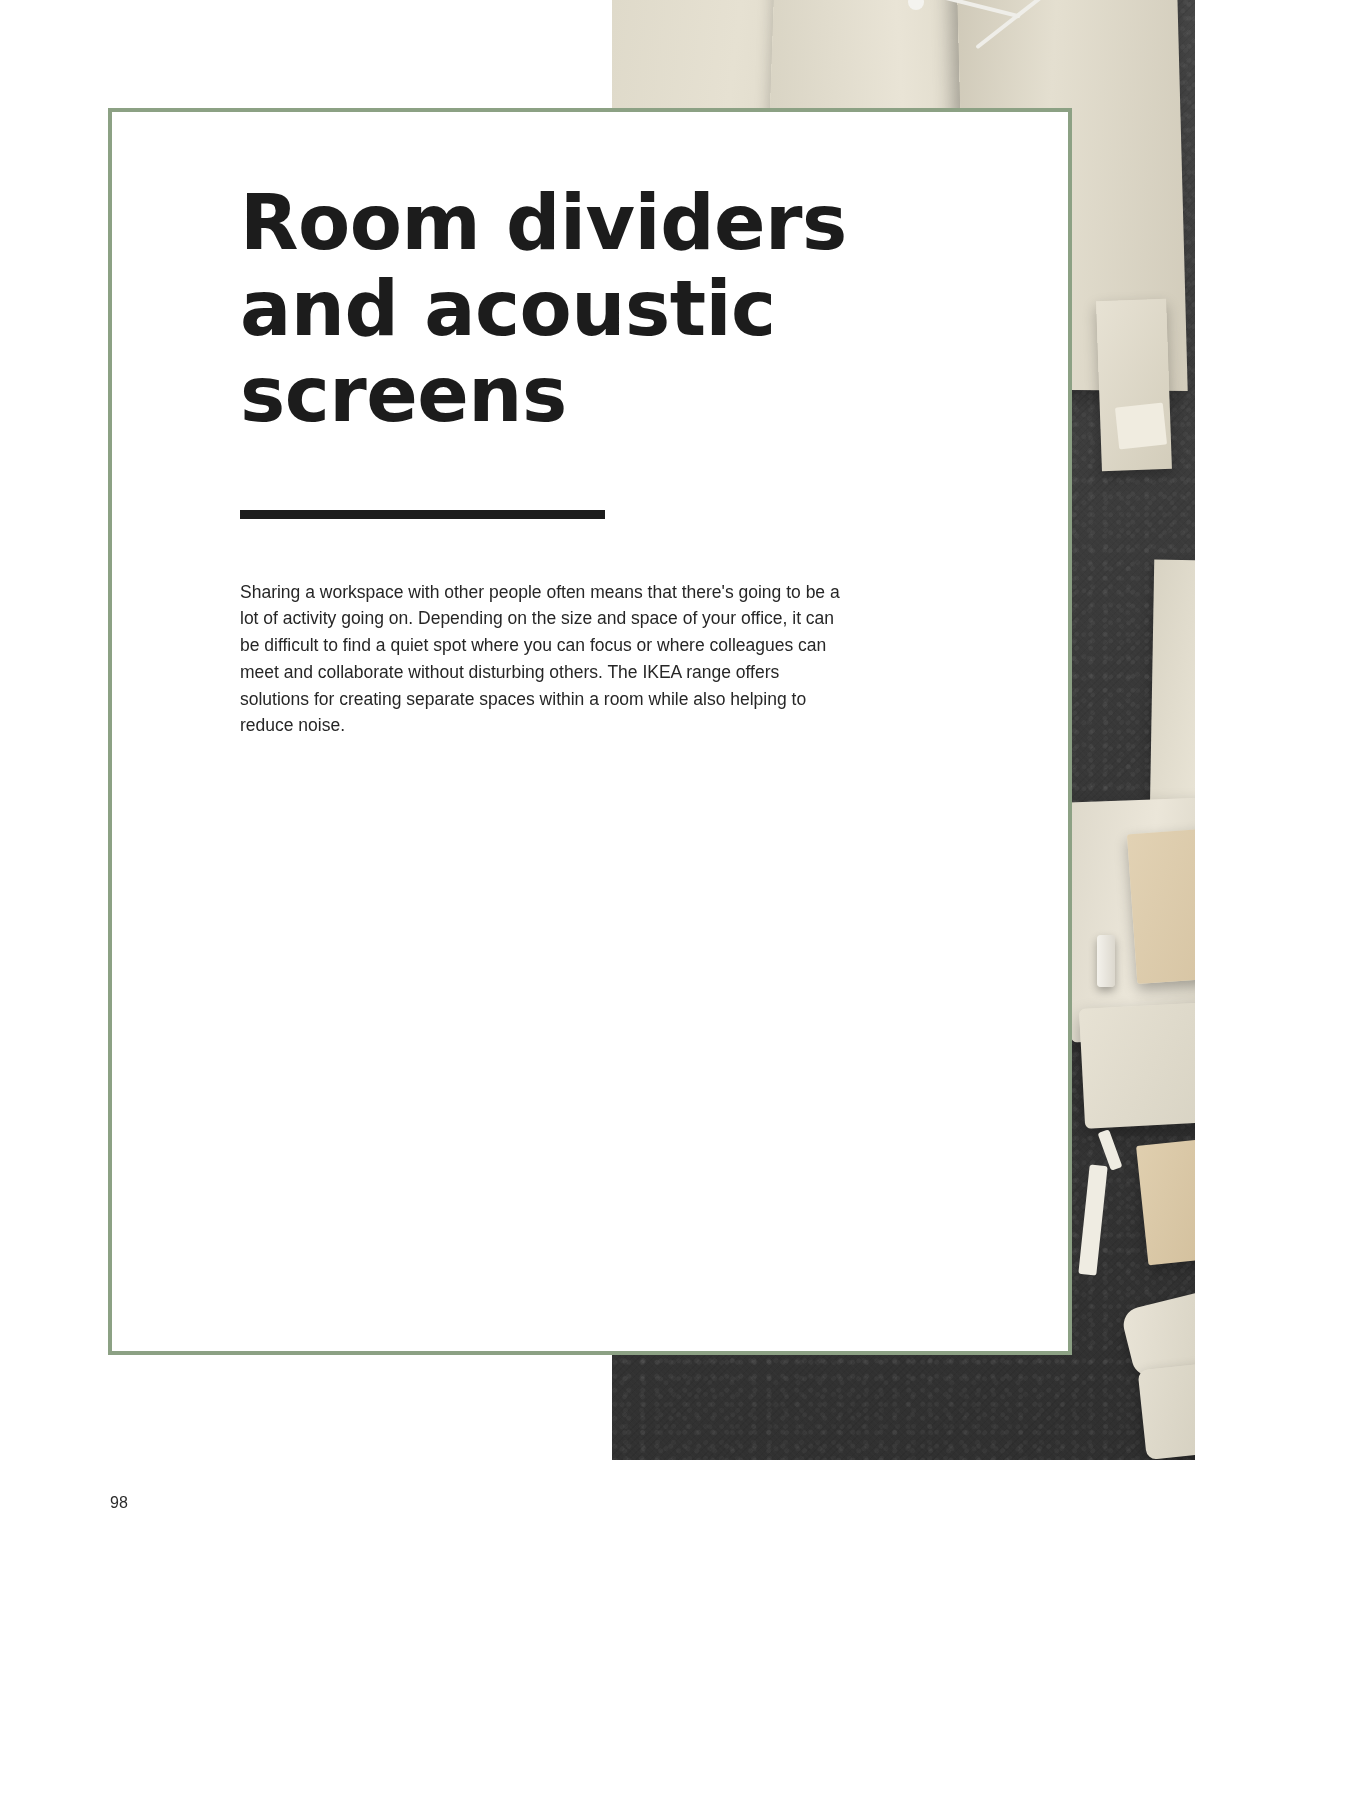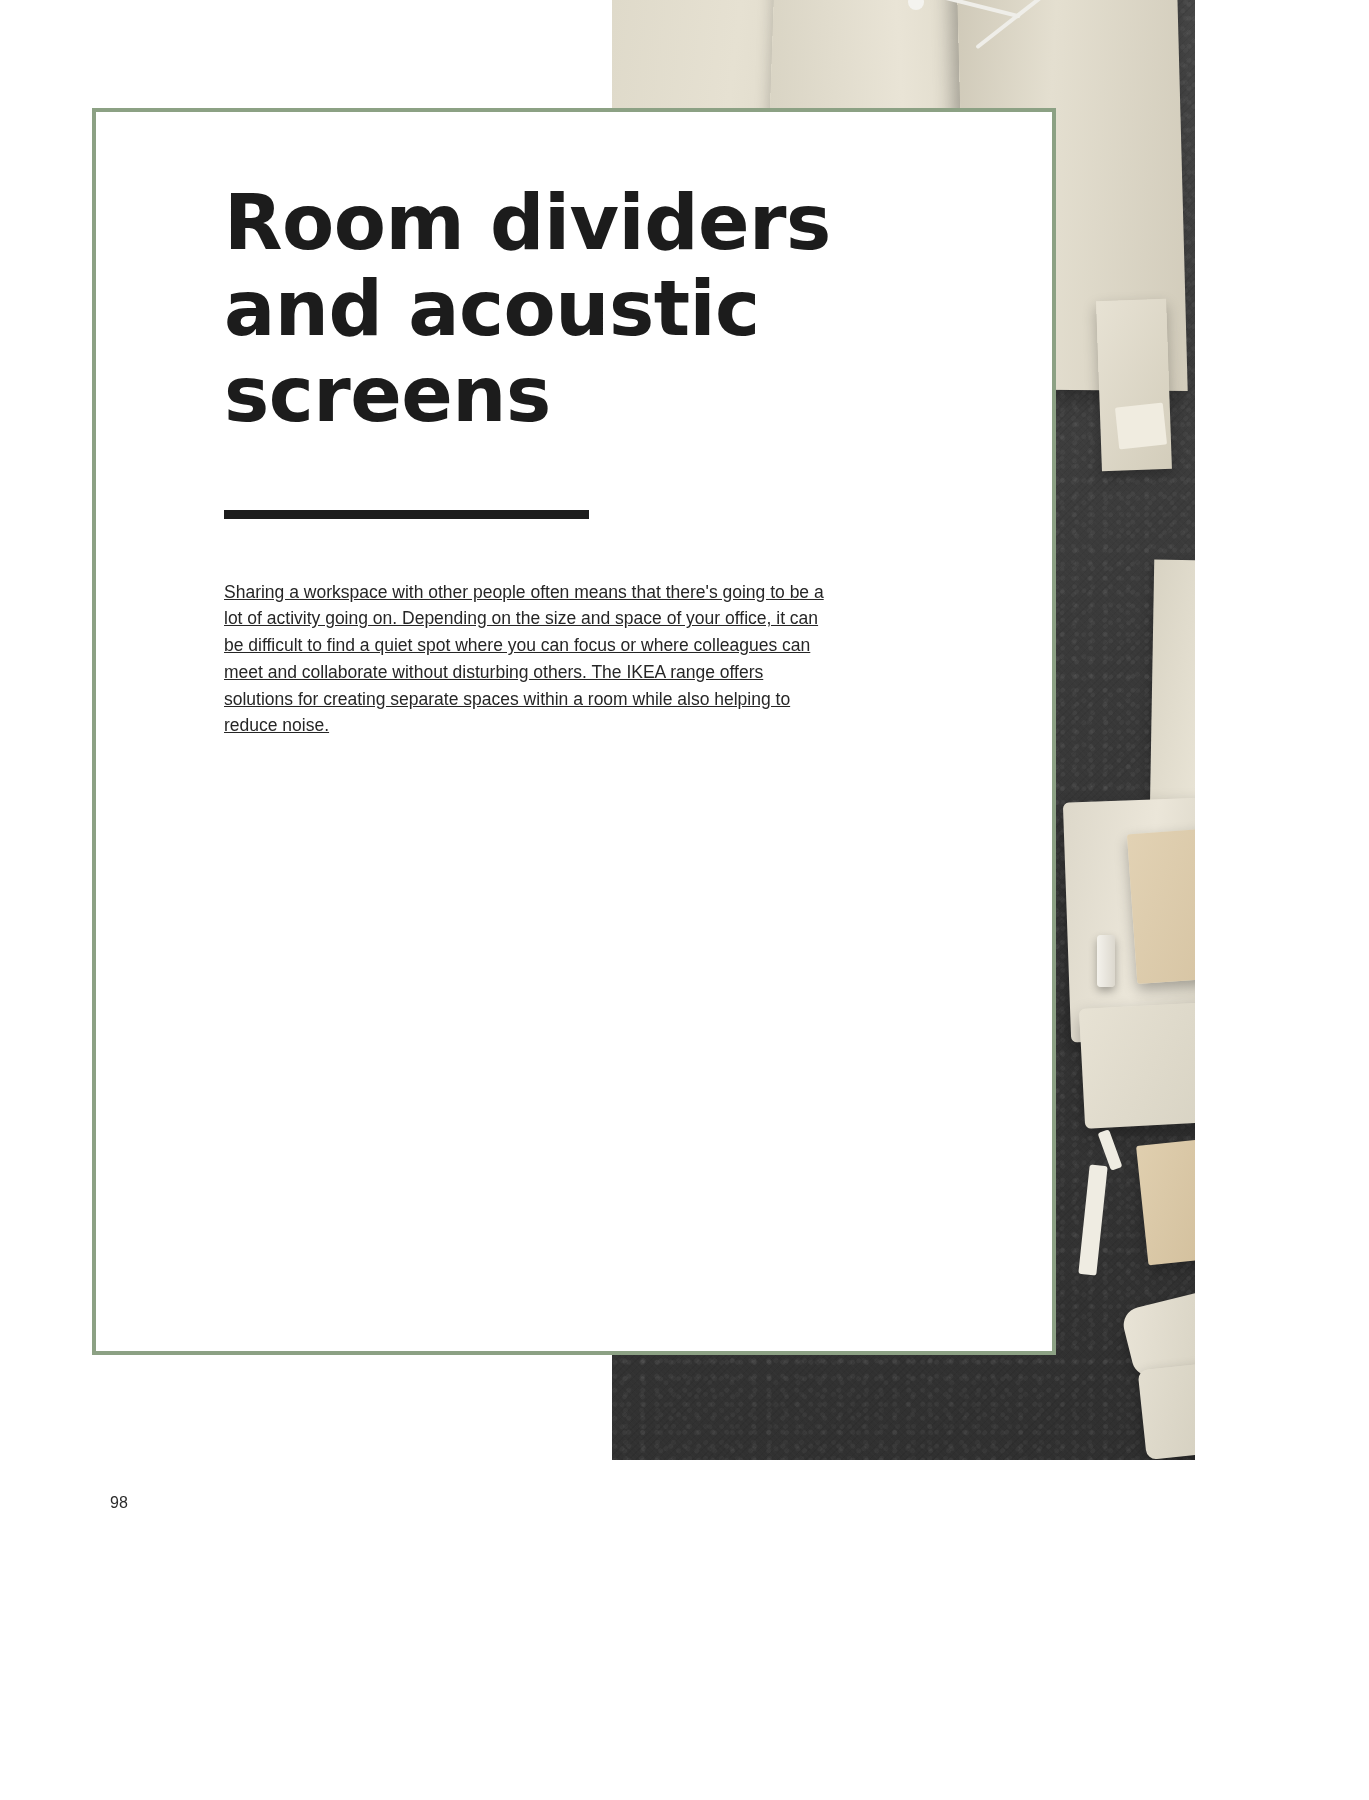--- a/index.html
+++ b/index.html
@@ -186,21 +186,21 @@
     left: 540px; top: 560px;
     width: 50px; height: 260px;
     background: linear-gradient(100deg, #d8d3c3 0%, #eae5d7 100%);
     transform: rotate(1deg);
     box-shadow: -3px 4px 10px rgba(0,0,0,0.22);
   }
 
   
   .card {
     position: absolute;
-    left: 92px;
+    left: 108px;
     top: 108px;
     width: 964px;
     height: 1247px;
     background: #ffffff;
     border: 4px solid #8ca184;
     box-sizing: border-box;
   }
   .card-inner {
     padding: 68px 130px 0 128px;
   }
@@ -219,21 +219,20 @@
     height: 9px;
     background: #1c1c1c;
     margin: 72px 0 0 0;
   }
   .intro {
     margin: 60px 0 0 0;
     width: 606px;
     font-size: 17.5px;
     line-height: 1.53;
     color: #262626;
-    text-decoration: underline;
   }
 
   
   .page-number {
     position: absolute;
     left: 110px;
     top: 1494px;
     font-size: 16px;
     color: #2b2b2b;
     text-align: center;

